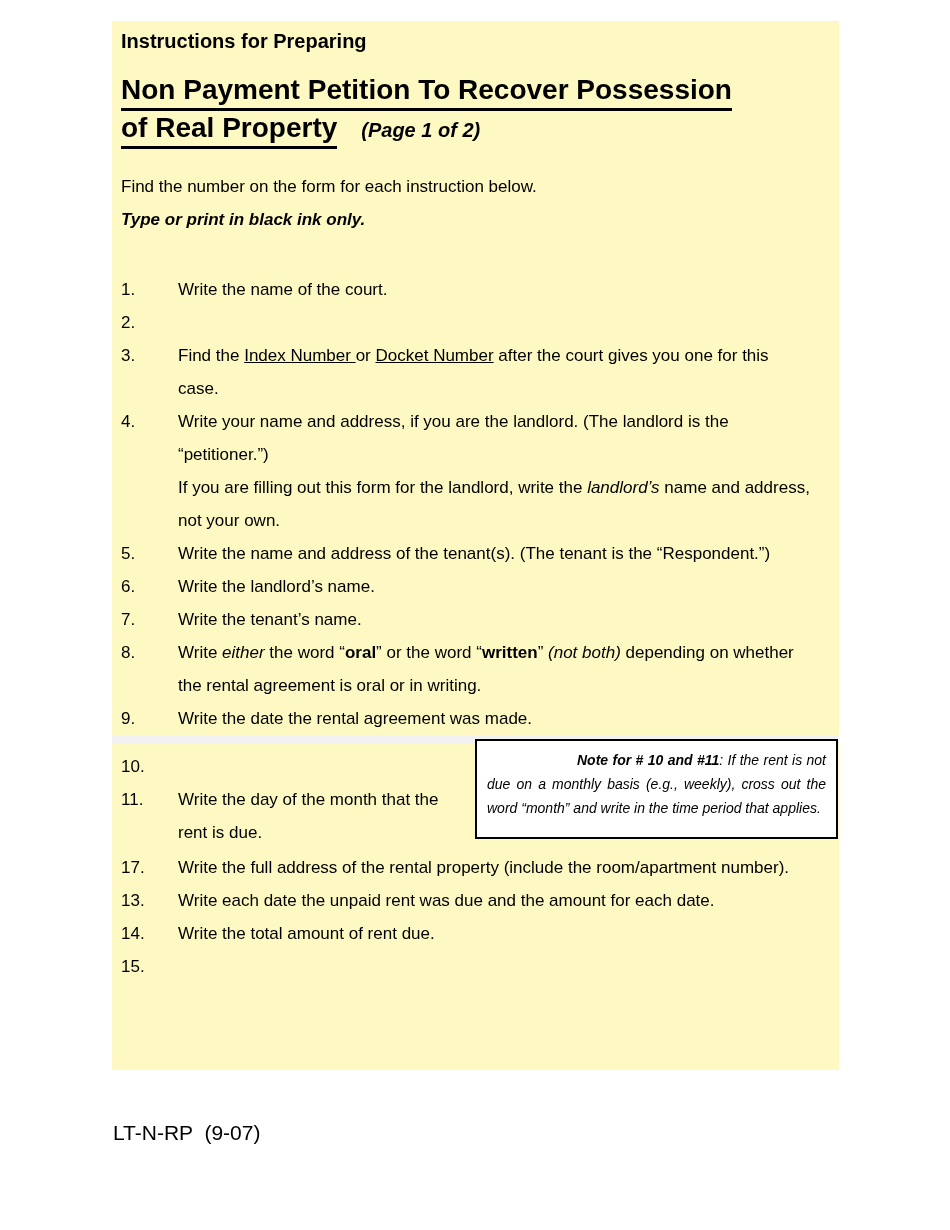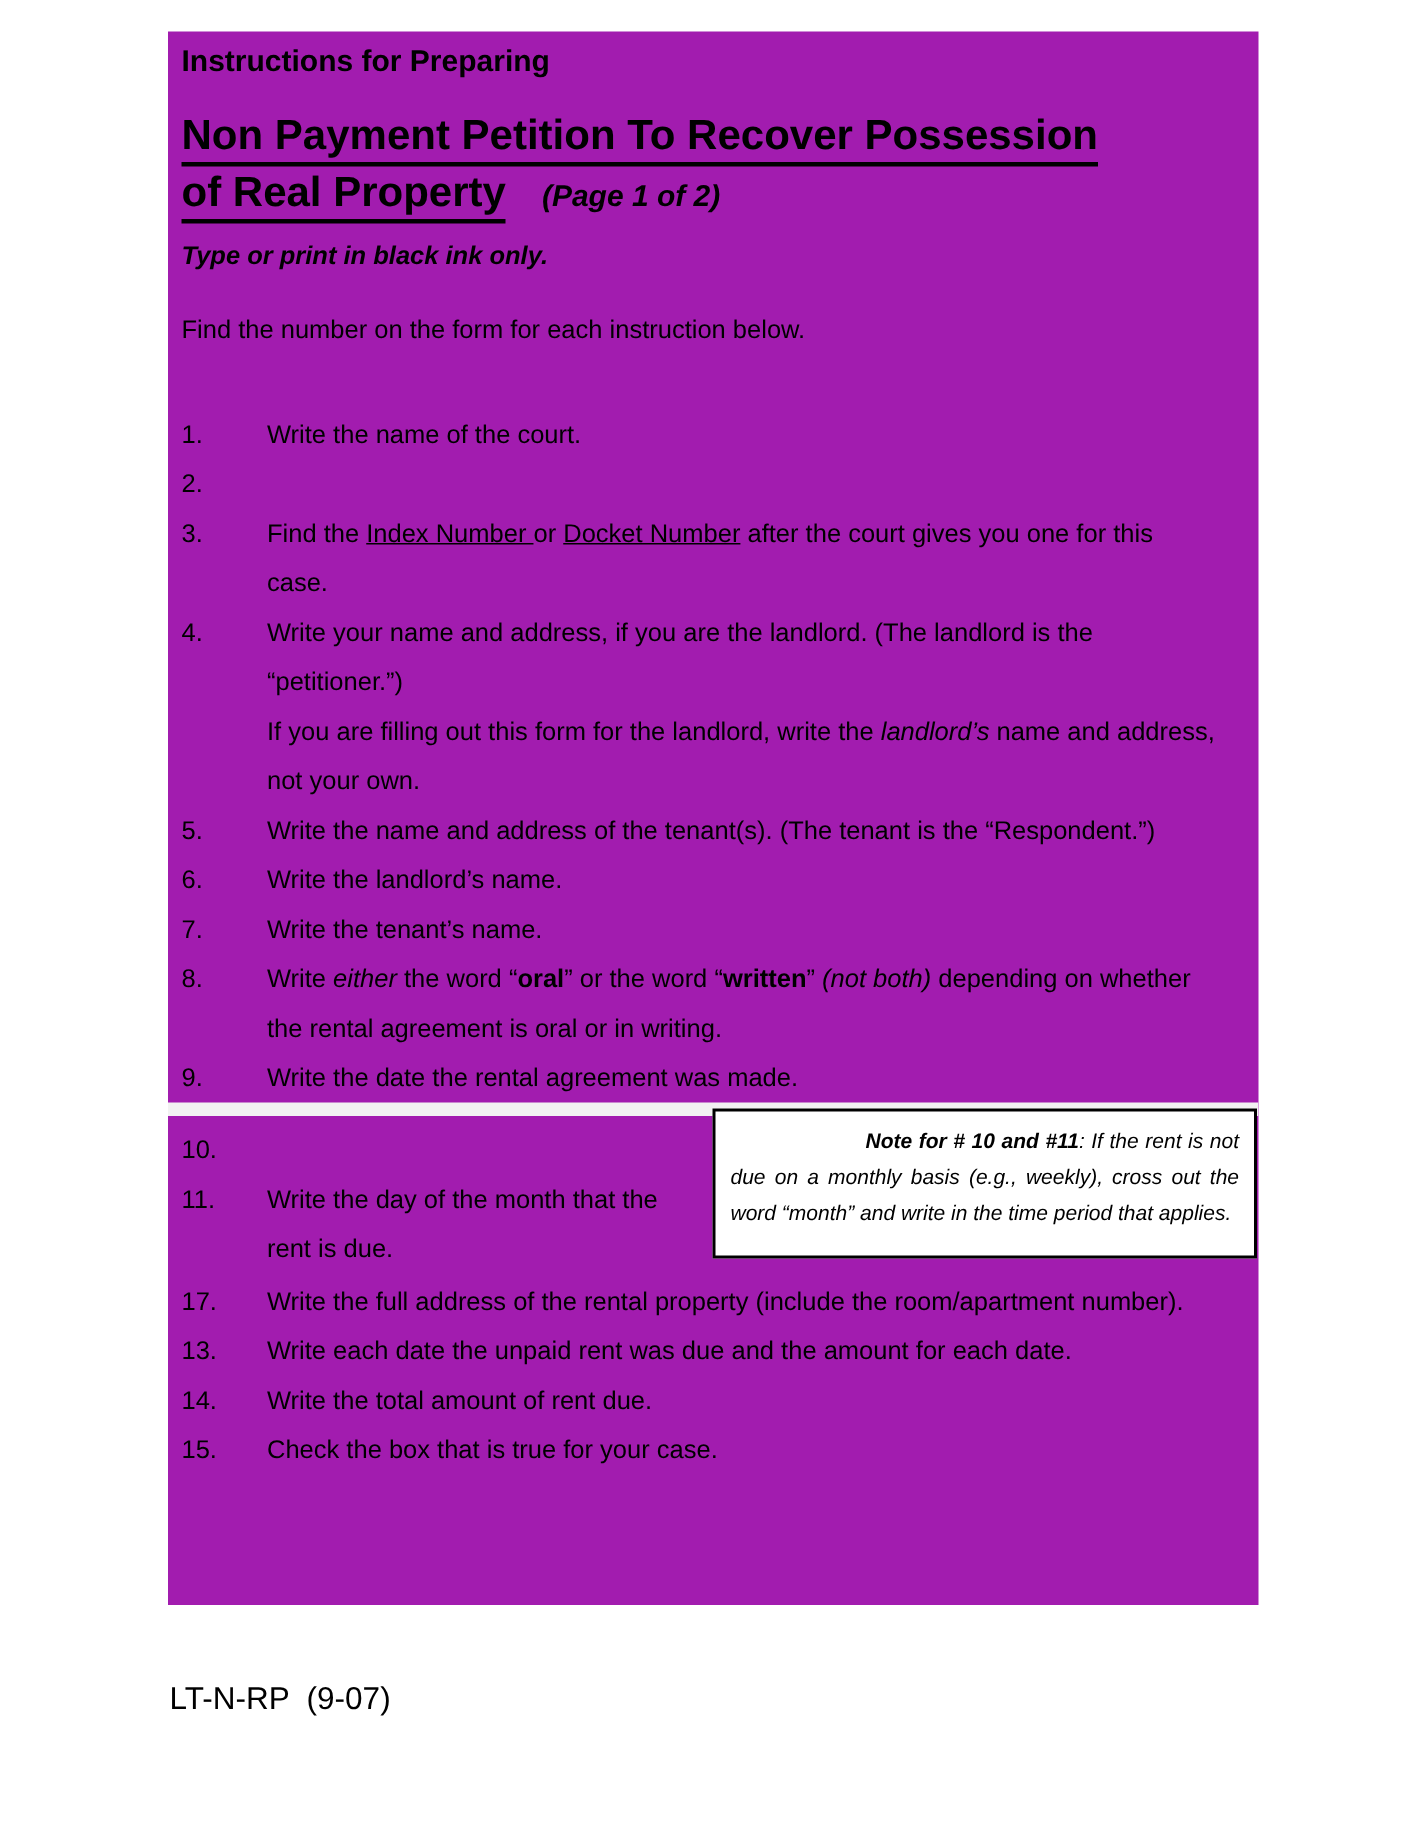--- a/index.html
+++ b/index.html
@@ -9,21 +9,21 @@
     position: relative;
     background: #ffffff;
     font-family: "Liberation Sans", "DejaVu Sans", sans-serif;
     color: #000;
     -webkit-font-smoothing: antialiased;
   }
   .panel {
     position: absolute;
     left: 112px; top: 21px;
     width: 727px; height: 1049px;
-    background: #a21caf;
+    background: #fef9c3;
     overflow: hidden;
   }
   .panel > * { margin-left: 9px; }
   .kicker {
     margin-top: 0;
     padding-top: 8px;
     font-size: 20px;
     line-height: 24px;
     font-weight: bold;
   }
@@ -101,22 +101,22 @@
 </style>
 </head>
 <body>
 
 <div class="panel">
 
   <p class="kicker">Instructions for Preparing</p>
 
   <h1 class="doc-title"><span class="title-underline">Non Payment Petition To Recover Possession</span><br><span class="title-underline">of Real Property</span><span class="page-note">(Page 1 of 2)</span></h1>
 
+  <p class="intro">Find the number on the form for each instruction below.</p>
   <p class="intro bi">Type or print in black ink only.</p>
-  <p class="intro">Find the number on the form for each instruction below.</p>
 
   <ol class="ilist" id="section1">
       <li class="row">
         <span class="num">1.</span>
         <span class="body">
           <p><span>Write the name of the court.</span></p>
         </span>
       </li>
       <li class="row">
         <span class="num">2.</span>
@@ -199,21 +199,18 @@
         </span>
       </li>
       <li class="row">
         <span class="num">14.</span>
         <span class="body">
           <p><span>Write the total amount of rent due.</span></p>
         </span>
       </li>
       <li class="row">
         <span class="num">15.</span>
-        <span class="body">
-          <p><span>Check the box that is true for your case.</span></p>
-        </span>
       </li>
     </ol>
 
 </div>
 
 <div class="footer">LT-N-RP  (9-07)</div>
 
 </body></html>

